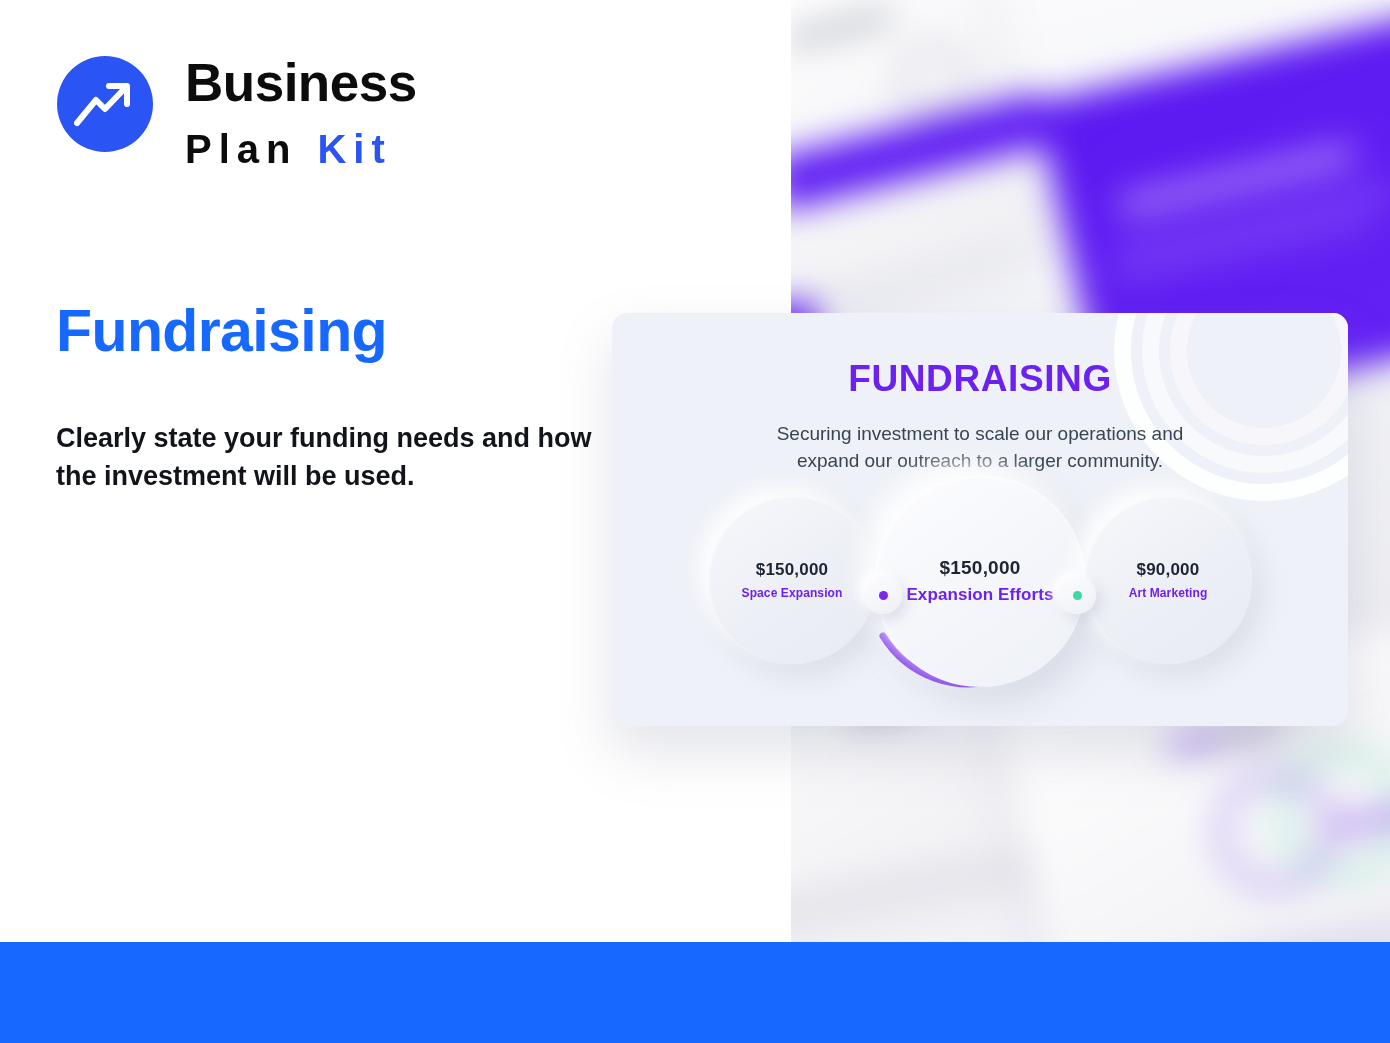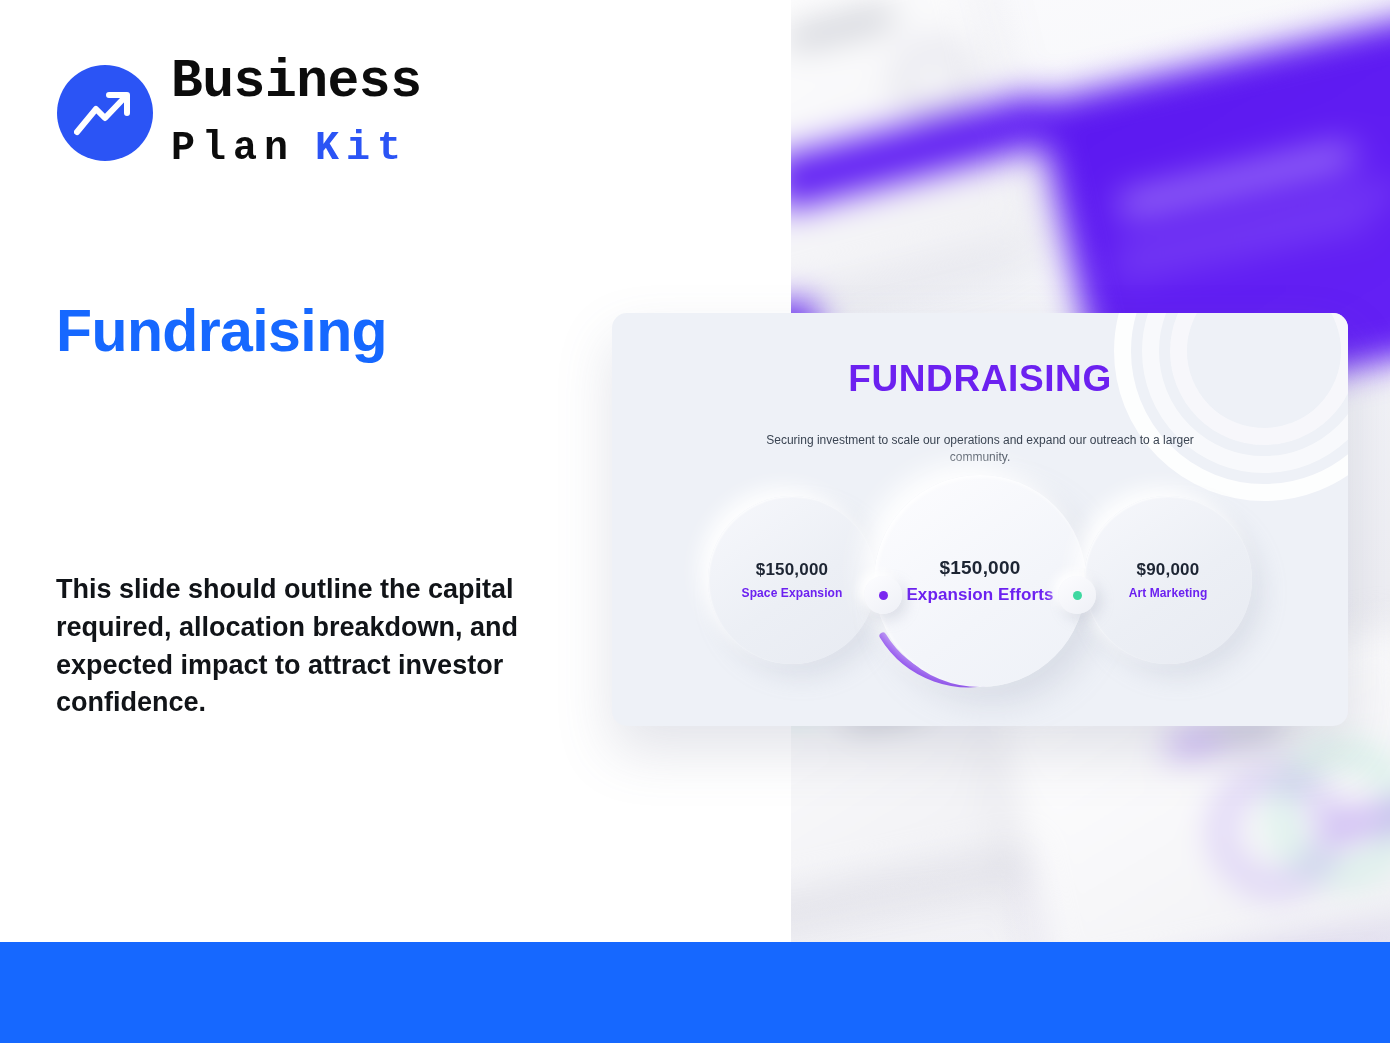--- a/index.html
+++ b/index.html
@@ -25,21 +25,21 @@
 
   
   .mock{ position:absolute; border-radius:14px; }
   .mock.white{ background:linear-gradient(160deg,#ffffff,#f0f0f4); box-shadow:0 22px 48px rgba(110,110,140,.16); }
   .mock.purple{ background:linear-gradient(160deg,#5b18f0,#6522f5); }
   .mock.bar{ background:#5f1df3; border-radius:7px; }
   .mock.grey{ background:#b9bcc6; border-radius:5px; }
   .mock.lite{ background:rgba(255,255,255,.46); border-radius:6px; }
 
   
-  .logo-wrap{ position:absolute; left:57px; top:56px; display:flex; align-items:center; gap:18px;font-family:Liberation Mono, monospace; }
+  .logo-wrap{ position:absolute; left:57px; top:56px; display:flex; gap:32px; }
   .logo-mark{ width:96px; height:96px; border-radius:50%; background:#2b54f5;
               display:flex; align-items:center; justify-content:center; }
   .logo-type{ display:flex; flex-direction:column; line-height:1; }
   .logo-line1{ font-size:53px; font-weight:800; letter-spacing:-.5px; color:#0c0c0c; }
   .logo-line2{ display:flex; gap:0; font-size:40px; font-weight:700; letter-spacing:7px; margin-top:20px; }
   .logo-plan{ color:#0c0c0c; }
   .logo-kit{ color:#2b54f5; margin-left:20px; }
 
   .page-title{ position:absolute; left:56px; top:297px; font-size:59px; font-weight:800;
                color:#1668ff; letter-spacing:-.6px; }
@@ -55,22 +55,22 @@
     box-shadow:0 26px 56px rgba(100,108,140,.18);
   }
   .deco-arcs{ position:absolute; right:-66px; top:-112px; width:300px; height:300px; }
   .deco-arcs span{ position:absolute; border-radius:50%; border:17px solid rgba(255,255,255,.88); }
   .deco-arcs span:nth-child(1){ inset:0; }
   .deco-arcs span:nth-child(2){ inset:28px; border-color:rgba(255,255,255,.6); }
   .deco-arcs span:nth-child(3){ inset:56px; border-color:rgba(248,248,252,.85); }
 
   .card-title{ position:absolute; left:0; right:0; top:45px; text-align:center;
                font-size:37px; font-weight:800; color:#6c21f0; letter-spacing:.6px; }
-  .card-sub{ position:absolute; left:50%; transform:translateX(-50%); top:119px; width:430px;
-             text-align:center; font-size:12px; line-height:1.42; color:#3a4452; }
+  .card-sub{ position:absolute; left:50%; transform:translateX(-50%); top:108px; width:430px;
+             text-align:center; font-size:19px; line-height:1.42; color:#3a4452; }
 
   
   .circles{ position:absolute; left:0; right:0; top:148px; height:240px; }
   .circ{ position:absolute; border-radius:50%; display:flex; flex-direction:column;
          align-items:center; justify-content:center; }
   .circ .amount{ font-size:17px; font-weight:700; color:#1d2533; letter-spacing:.2px; }
   .circ .label{ font-size:12px; font-weight:800; color:#6c21f0; margin-top:6px; letter-spacing:.1px; }
 
   .side-circ{
     width:168px; height:168px; top:35px;
@@ -148,21 +148,21 @@
     <div class="logo-type">
       <div class="logo-line1">Business</div>
       <div class="logo-line2">
         <span class="logo-plan">Plan</span>
         <span class="logo-kit">Kit</span>
       </div>
     </div>
   </div>
 
   <h1 class="page-title">Fundraising</h1>
-  <p class="body-copy para-2">This slide should outline the capital required, allocation breakdown, and expected impact to attract investor confidence.</p>
+  <p class="body-copy para-1">Clearly state your funding needs and how the investment will be used.</p>
 
   <div class="slide-card">
     <div class="deco-arcs">
       <span></span>
         <span></span>
         <span></span>
     </div>
 
     <div class="card-title">FUNDRAISING</div>
     <div class="card-sub">Securing investment to scale our operations and expand our outreach to a larger community.</div>

